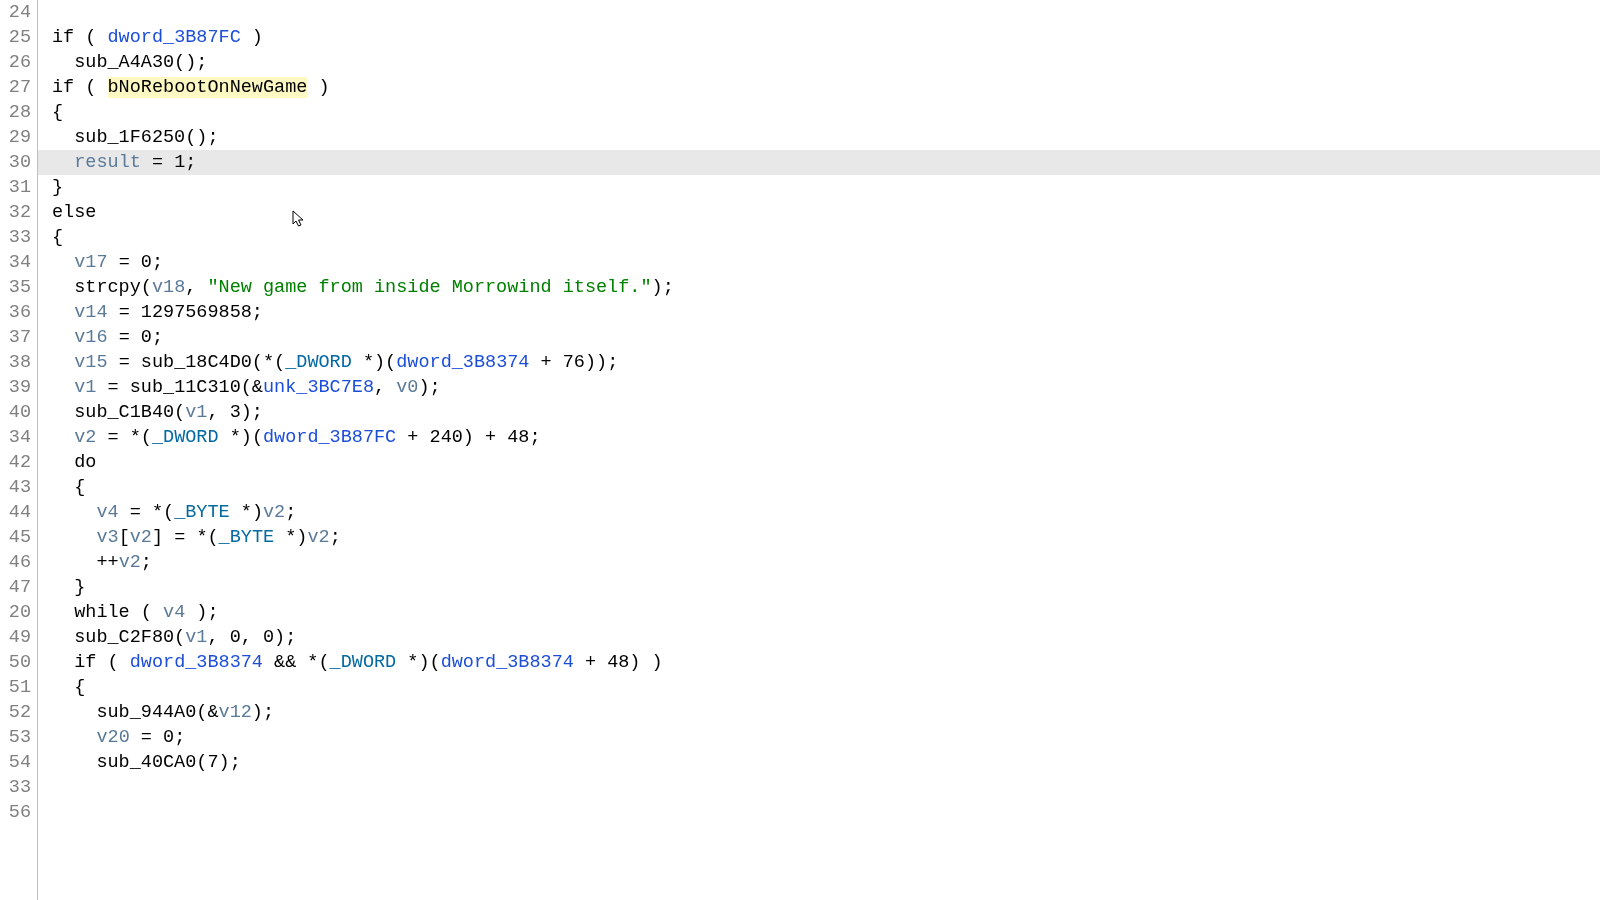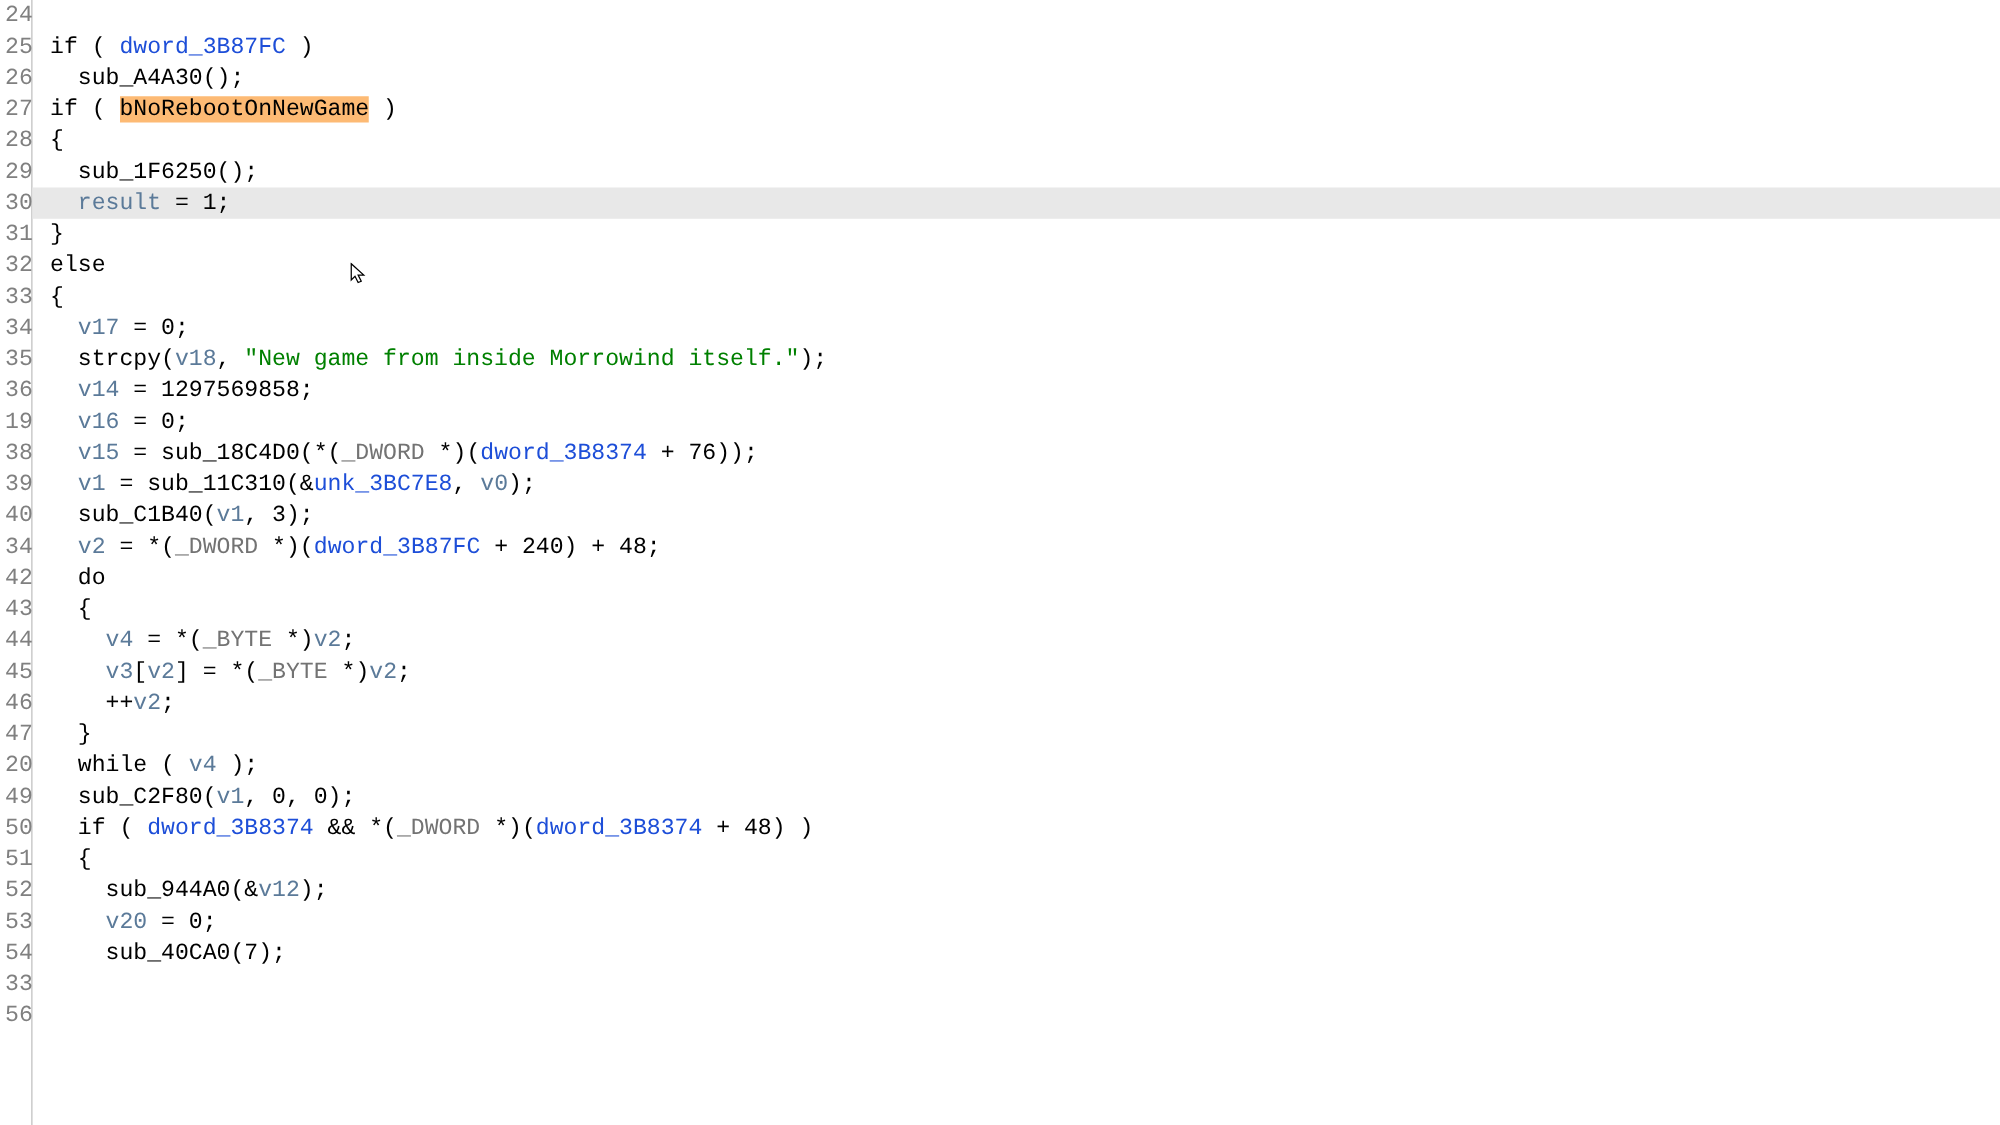--- a/index.html
+++ b/index.html
@@ -17,46 +17,46 @@
 }
 .gutter {
   background: #ffffff;
   border-right: 1px solid #c0c0c0;
   text-align: right;
   padding-right: 6px;
   padding-left: 4px;
   color: #808080;
   user-select: none;
   flex-shrink: 0;
-  width: 26px;
+  width: 38px;
 }
 .gutter-line {
   height: 25px;
   line-height: 25px;
 }
 .code-area {
   flex: 1;
   position: relative;
 }
 .code-line {
   height: 25px;
   line-height: 25px;
   white-space: pre;
   padding-left: 14px;
 }
 .current-line {
   background: #e8e8e8;
 }
 .highlight {
-  background: #fdba74;
+  background: #fef9c3;
 }
 .variable { color: #5b7a99; text-align: center; }
 .globalvar { color: #1d4ed8; }
 .string { color: #008000; }
-.type { color: #737373; }
+.type { color: #0369a1; }
 .cursor-pointer {
   position: absolute;
   left: 254px;
   top: 210px;
   pointer-events: none;
 }
 </style>
 </head>
 <body>
 
@@ -68,21 +68,21 @@
       <div class="gutter-line">27</div>
       <div class="gutter-line">28</div>
       <div class="gutter-line">29</div>
       <div class="gutter-line">30</div>
       <div class="gutter-line">31</div>
       <div class="gutter-line">32</div>
       <div class="gutter-line">33</div>
       <div class="gutter-line">34</div>
       <div class="gutter-line">35</div>
       <div class="gutter-line">36</div>
-      <div class="gutter-line">19</div>
+      <div class="gutter-line">37</div>
       <div class="gutter-line">38</div>
       <div class="gutter-line">39</div>
       <div class="gutter-line">40</div>
       <div class="gutter-line">34</div>
       <div class="gutter-line">42</div>
       <div class="gutter-line">43</div>
       <div class="gutter-line">44</div>
       <div class="gutter-line">45</div>
       <div class="gutter-line">46</div>
       <div class="gutter-line">47</div>

